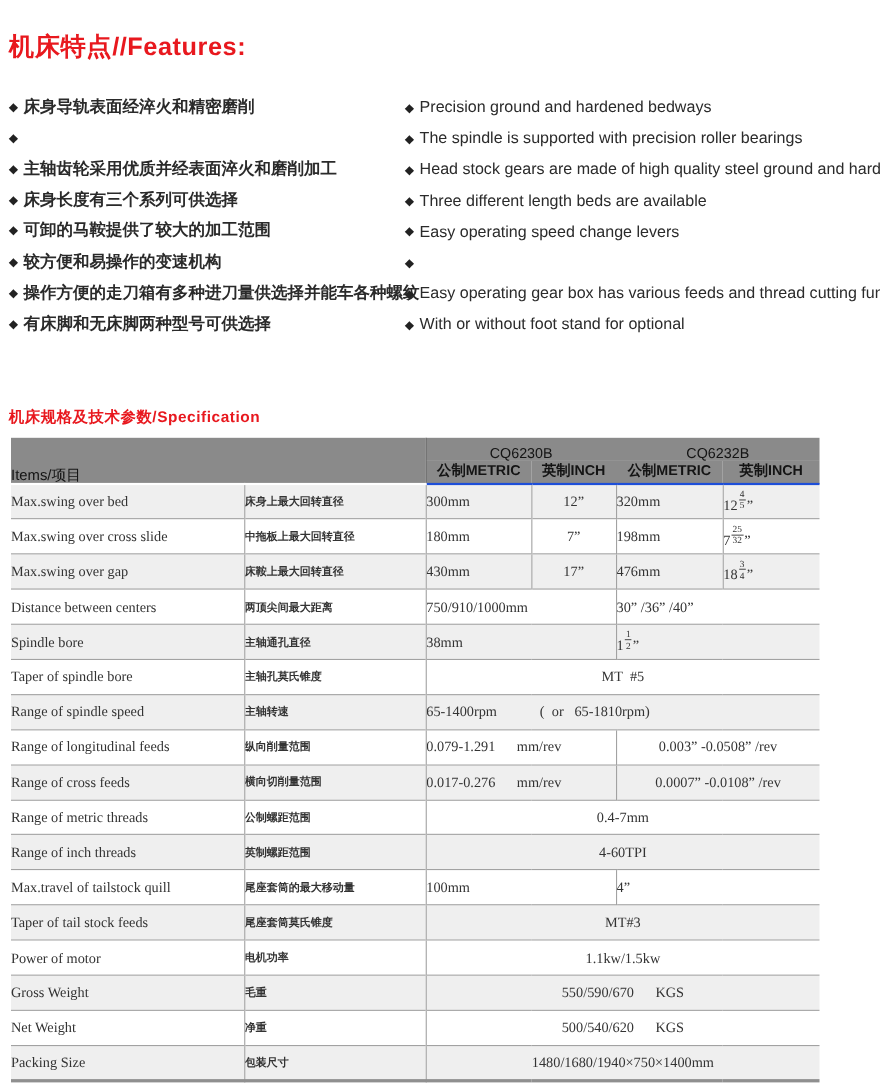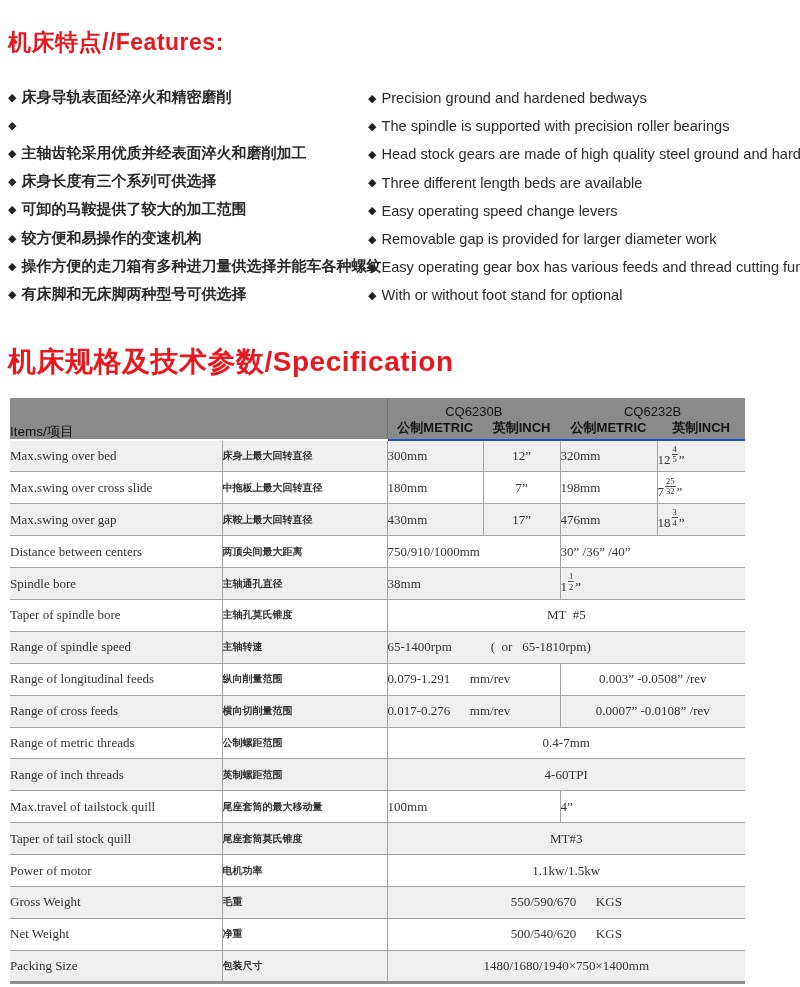--- a/index.html
+++ b/index.html
@@ -3,21 +3,21 @@
 <meta charset="utf-8">
 <style>
   html,body{margin:0;padding:0;}
   body{
     width:800px;height:987px;background:#ffffff;position:relative;
     font-family:"Liberation Sans","DejaVu Sans",sans-serif;color:#2e2e2e;
     overflow:hidden;
   }
   .h-red{position:absolute;margin:0;color:#e8181e;font-weight:bold;letter-spacing:.5px;}
   #features-heading{left:8px;top:27px;font-size:23px;}
-  #spec-heading{left:8px;top:343px;font-size:28px;}
+  #spec-heading{left:8px;top:371px;font-size:14px;}
 
   .feat-col{position:absolute;}
   #feat-left{left:8px;top:83px;width:358px;}
   #feat-right{left:368px;top:84px;width:432px;}
   .feat{height:28.2px;display:flex;align-items:center;white-space:nowrap;}
   #feat-left .feat{font-weight:bold;font-size:15px;color:#2a2a2a;}
   #feat-right .feat{font-size:14.6px;color:#2b2b2b;}
   .bullet{font-size:11px;margin-right:5px;color:#222;flex:0 0 auto;}
 
   #spec-table{
@@ -108,21 +108,20 @@
     <div class="feat">
       <span class="bullet">◆</span>
       <span>Three different length beds are available</span>
     </div>
     <div class="feat">
       <span class="bullet">◆</span>
       <span>Easy operating speed change levers</span>
     </div>
     <div class="feat">
       <span class="bullet">◆</span>
-      <span>Removable gap is provided for larger diameter work</span>
     </div>
     <div class="feat">
       <span class="bullet">◆</span>
       <span>Easy operating gear box has various feeds and thread cutting function</span>
     </div>
     <div class="feat">
       <span class="bullet">◆</span>
       <span>With or without foot stand for optional</span>
     </div>
   </div>
@@ -220,21 +219,21 @@
         <td class="cn">英制螺距范围</td>
         <td colspan="4" class="ac">4-60TPI</td>
       </tr>
       <tr>
         <td class="en">Max.travel of tailstock quill</td>
         <td class="cn">尾座套筒的最大移动量</td>
         <td colspan="2" class="al">100mm</td>
         <td colspan="2" class="l2">4”</td>
       </tr>
       <tr>
-        <td class="en">Taper of tail stock quill</td>
+        <td class="en">Taper of tail stock feeds</td>
         <td class="cn">尾座套筒莫氏锥度</td>
         <td colspan="4" class="ac">MT#3</td>
       </tr>
       <tr>
         <td class="en">Power of motor</td>
         <td class="cn">电机功率</td>
         <td colspan="4" class="ac">1.1kw/1.5kw</td>
       </tr>
       <tr>
         <td class="en">Gross Weight</td>

